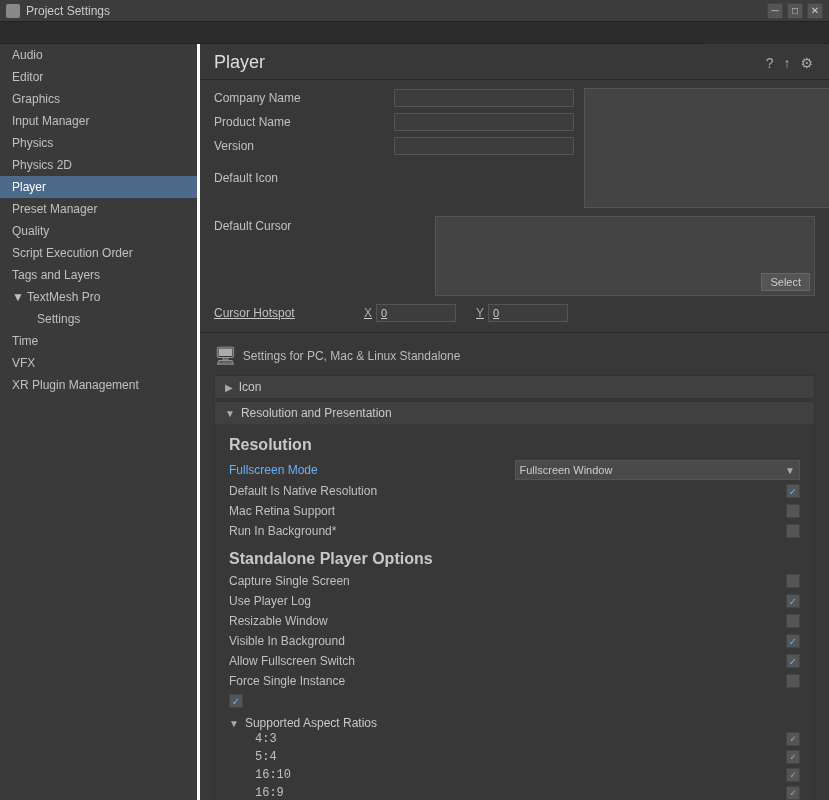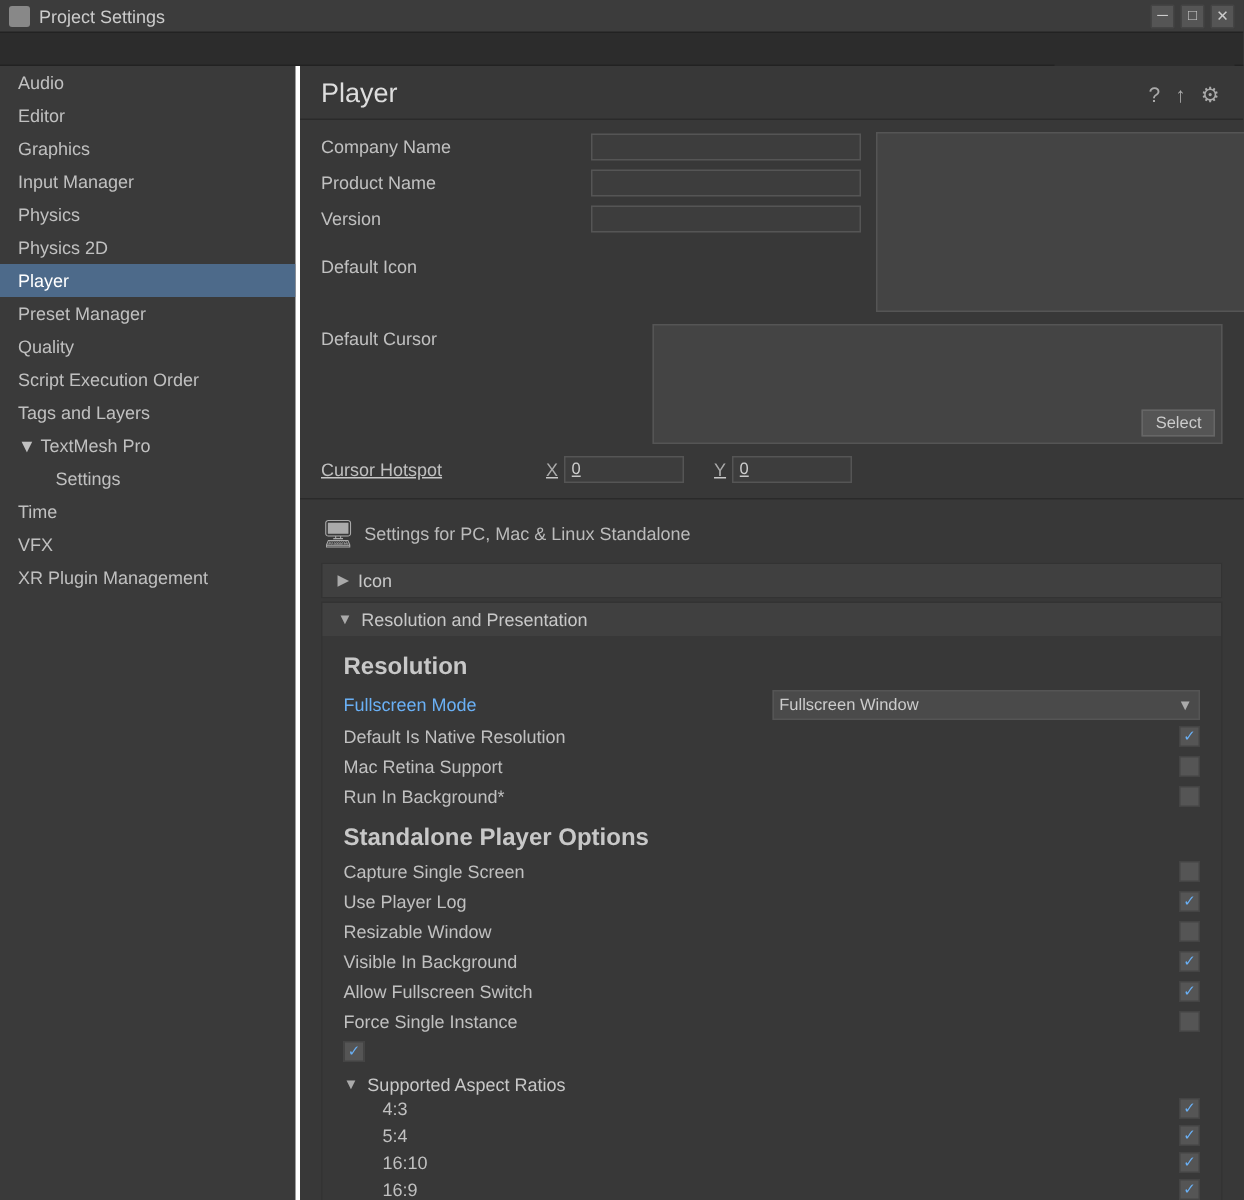--- a/index.html
+++ b/index.html
@@ -154,20 +154,21 @@
       cursor: pointer;
       display: flex;
       align-items: center;
       justify-content: space-between;
     }
     .dropdown-arrow { color: #aaa; font-size: 10px; }
     .aspect-row {
       display: flex;
       align-items: flex-start;
       padding: 2px 0;
+      font-family: Liberation Mono, monospace;
     }
     .aspect-label { flex: 1; color: #c0c0c0; font-size: 12px; padding-left: 10px; }
 
     .main-content-scroll { flex: 1; overflow-y: auto; }
 
     .top-search {
       position: relative;
       height: 22px;
       background: #2c2c2c;
       border-bottom: 1px solid #222;

